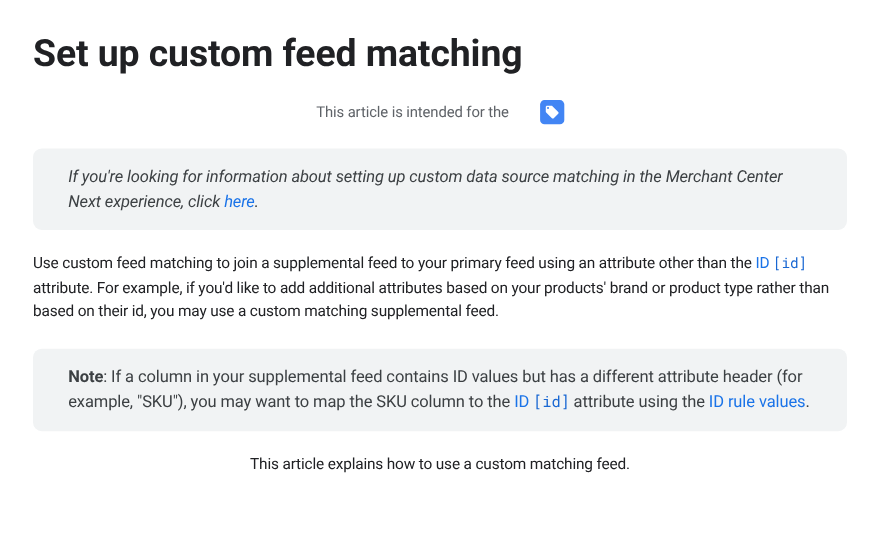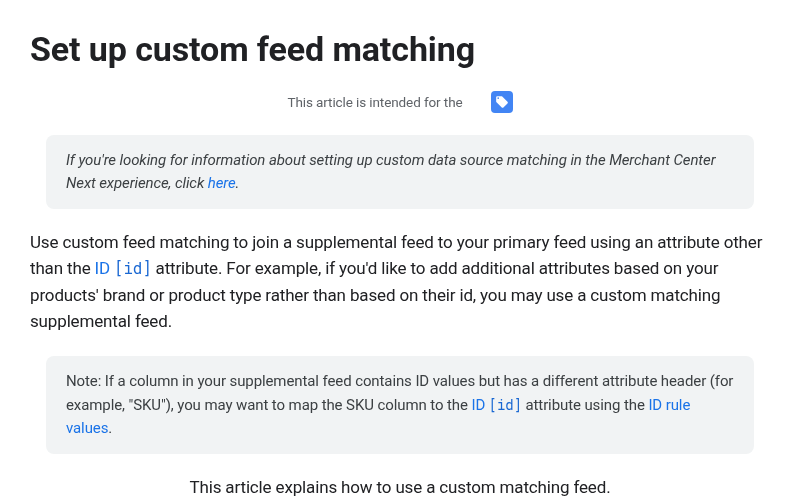--- a/index.html
+++ b/index.html
@@ -28,35 +28,35 @@
     display:flex; gap:28px; align-items:center; justify-content:center;
     color:var(--muted); font-size:13.5px; margin: 0 0 22px;
   }
   .tag-icon {
     width:22px; height:22px; border-radius:4px; background:#4285f4;
     display:flex; align-items:center; justify-content:center;
   }
   .tag-icon svg { width:14px; height:14px; fill:#fff; }
   .callout {
     background:var(--card); border-radius:8px;
-    padding:14px 20px; font-size:15px; line-height:1.55;
-    color:#3c4043; margin:0 16px 20px;
+    padding:14px 32px; font-size:15px; line-height:1.55;
+    color:#3c4043; margin:0 0 20px;
   }
   .callout.italic { font-style: italic; }
   .callout a, p.body a { color:var(--link); text-decoration:none; }
   p.body {
-    font-size:17px; line-height:1.55; margin:0 0 22px;
+    font-size:14px; line-height:1.55; margin:0 0 22px;
     letter-spacing: -0.15px;
   }
   p.body.last { margin-bottom:4px;text-align:center; }
   code.attr {
     font-family: var(--mono); font-style: normal;
     color:var(--code); font-size:0.93em;
   }
-  .note-label { font-weight:400;text-align:center; }
+  .note-label { font-weight:700;text-align:center; }
 </style>
 </head>
 <body>
 
 <h1 class="page-title">Set up custom feed matching</h1>
 
 <div class="intended-for">
   <span>This article is intended for the</span>
   <span class="tag-icon">
     <svg viewBox="0 0 24 24">

